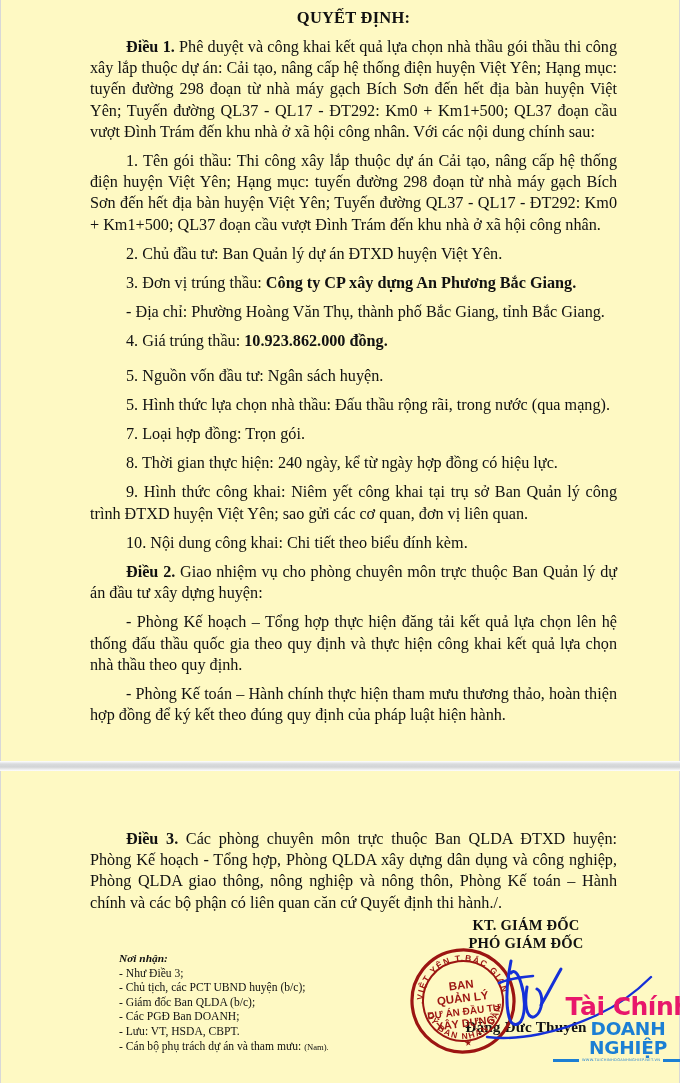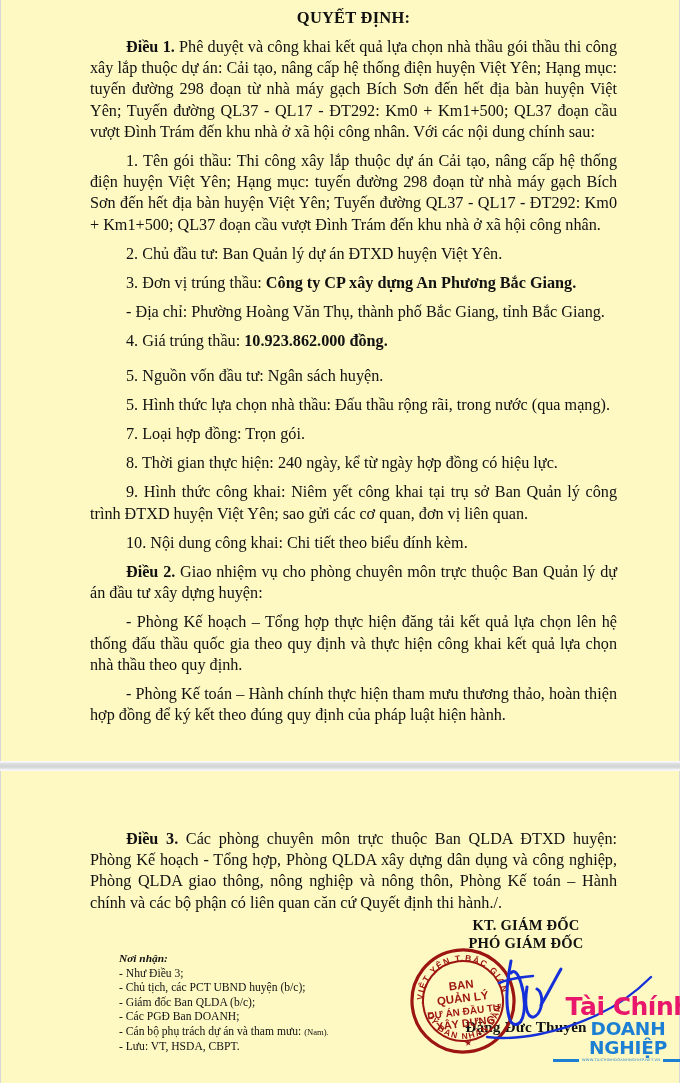--- a/index.html
+++ b/index.html
@@ -271,23 +271,23 @@
     </div>
 
     <div class="footer-row">
 
       <div class="recipients">
         <div class="rec-title">Nơi nhận:</div>
         <div class="rec-item">- Như Điều 3;</div>
         <div class="rec-item">- Chủ tịch, các PCT UBND huyện (b/c);</div>
         <div class="rec-item">- Giám đốc Ban QLDA (b/c);</div>
         <div class="rec-item">- Các PGĐ Ban DOANH;</div>
+        <div class="rec-item">- Lưu: VT, HSDA, CBPT.</div>
         <div class="rec-item"><span>- Cán bộ phụ trách dự án và tham mưu:</span>
              <span class="rec-note">(Nam).</span></div>
-        <div class="rec-item">- Lưu: VT, HSDA, CBPT.</div>
       </div>
 
       <div class="signature">
         <div class="sig-line1">KT. GIÁM ĐỐC</div>
         <div class="sig-line2">PHÓ GIÁM ĐỐC</div>
 
         <div class="stamp">
           <svg width="108" height="108" viewBox="0 0 108 108" aria-hidden="true">
             <defs>
               <path id="arcTop" d="M 14,54 A 40,40 0 0 1 94,54"></path>

